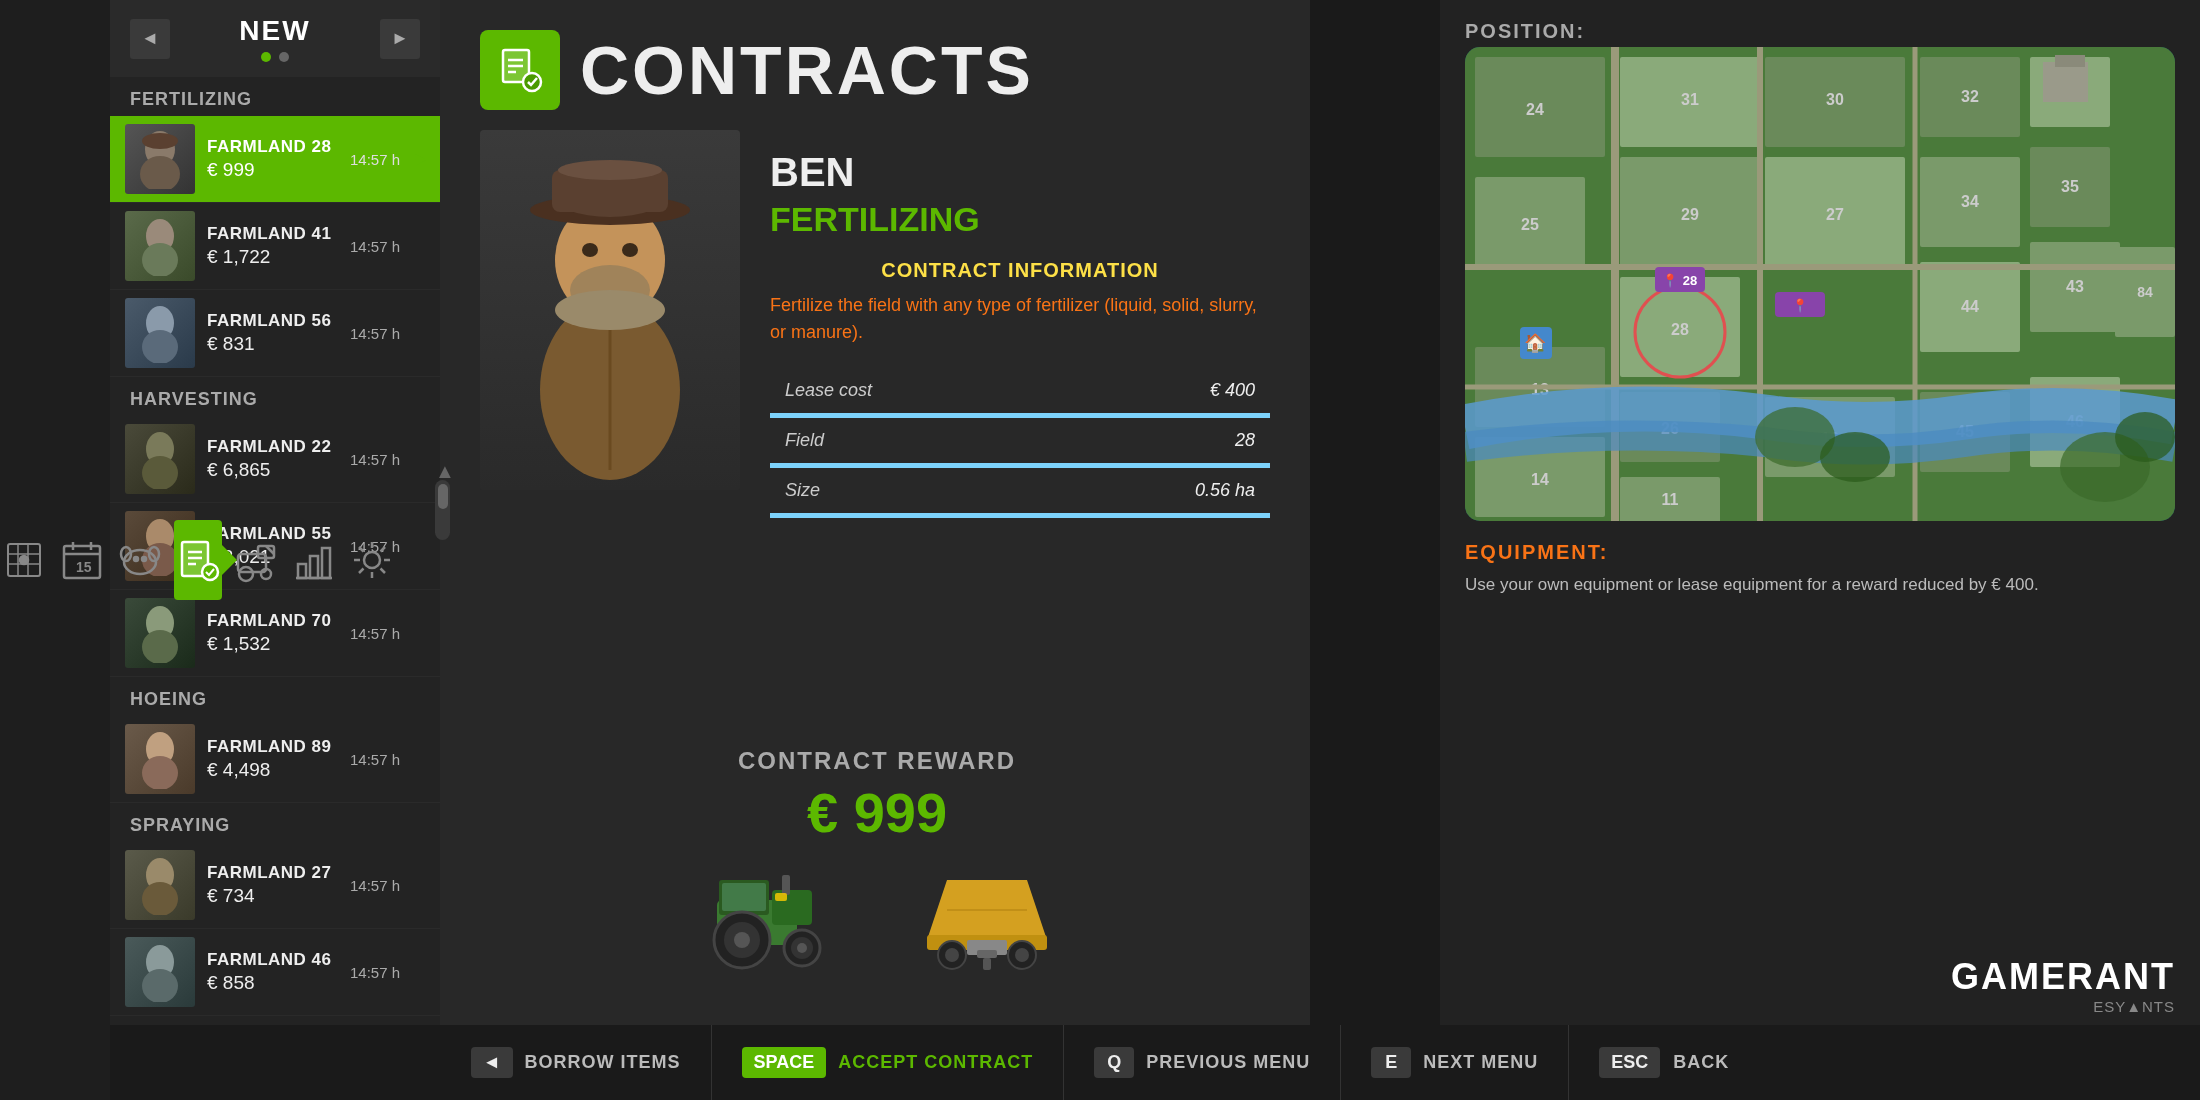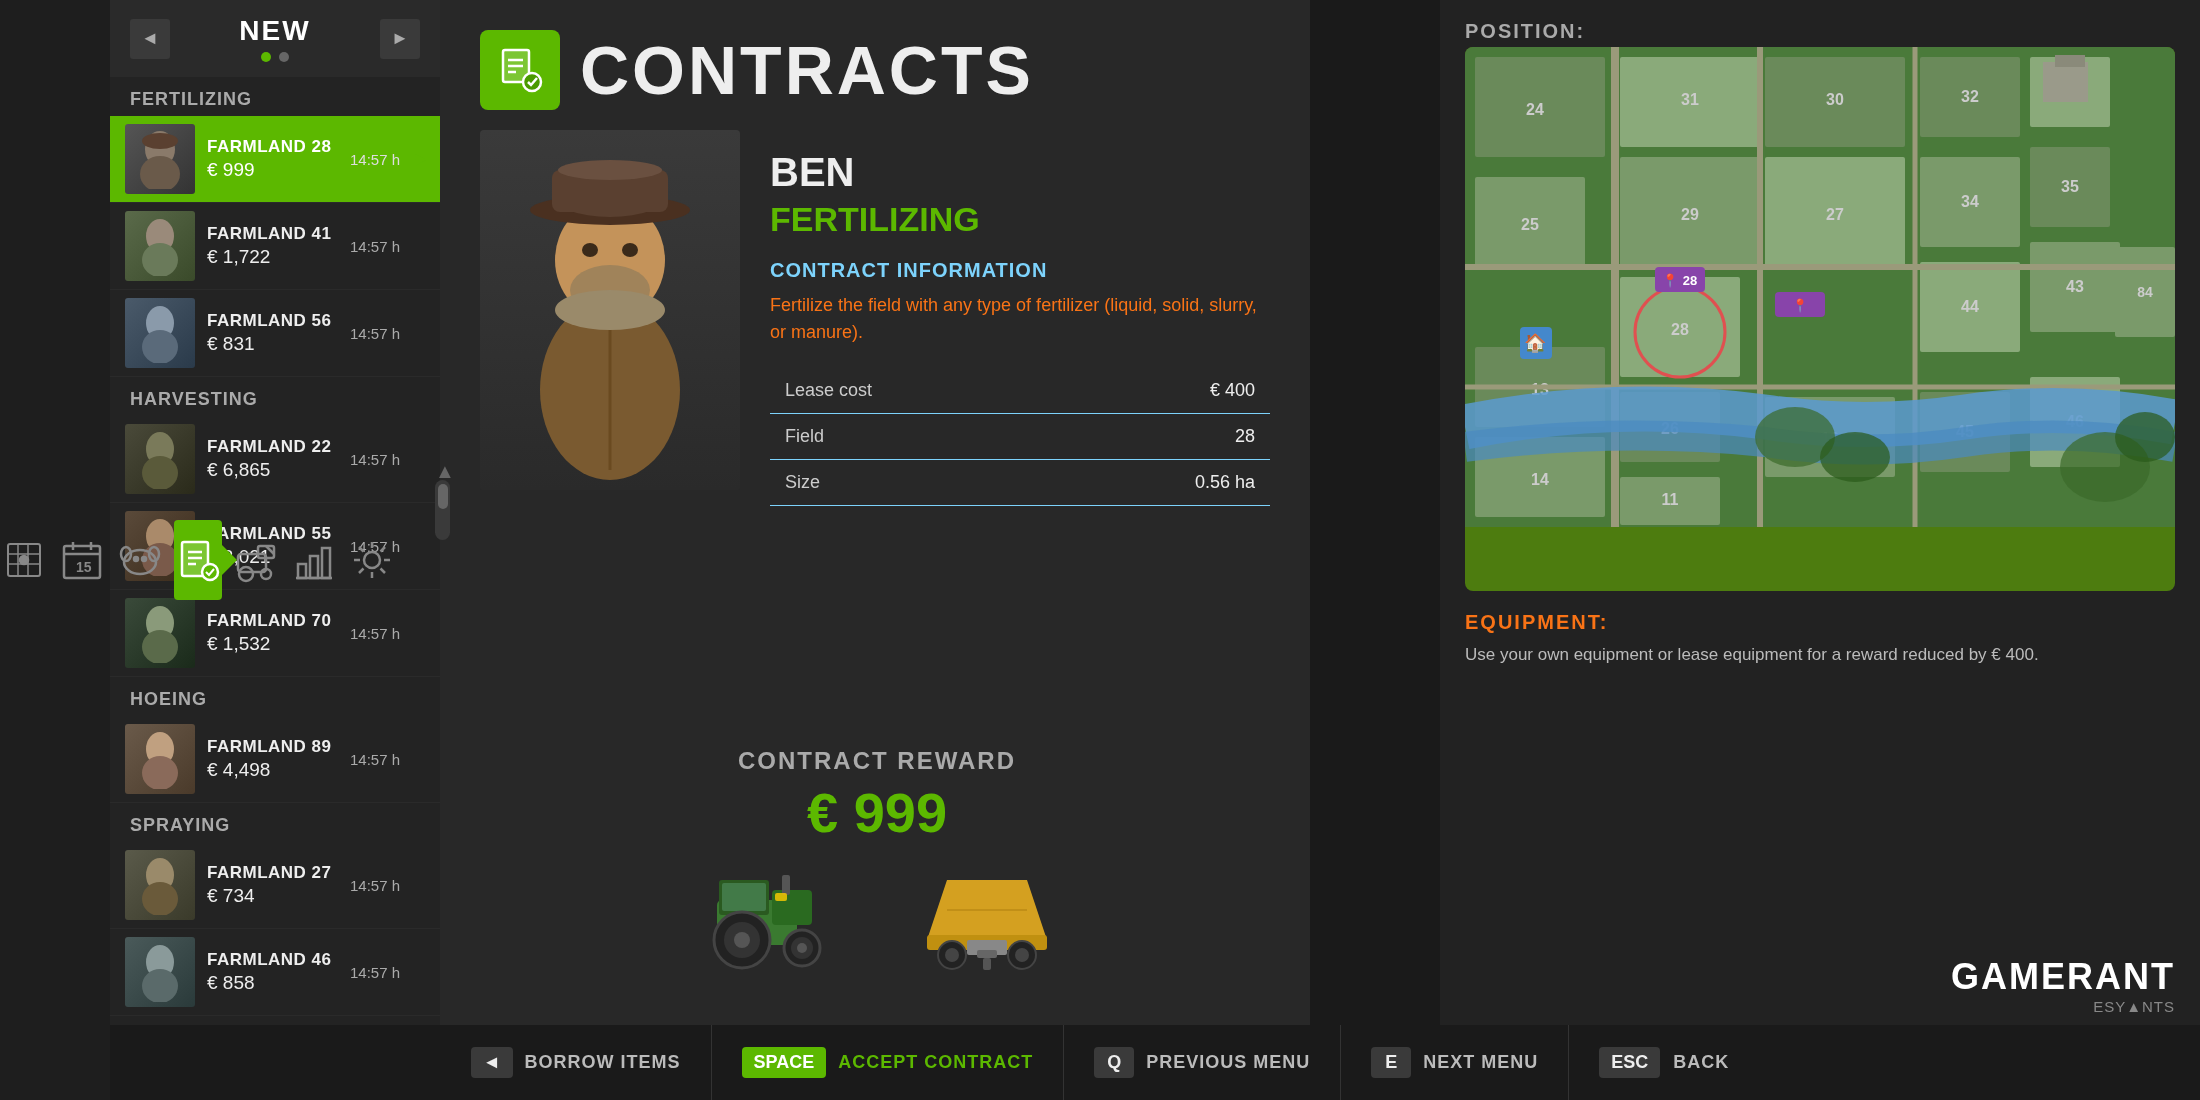--- a/index.html
+++ b/index.html
@@ -233,40 +233,42 @@
       color: #5cb800;
       font-weight: bold;
       margin-top: 5px;
     }
 
     .contract-info-section {
       margin-top: 10px;
     }
     .info-label {
       font-size: 20px;
-      color: #7dd3fc;
+      color: #fde047;
       font-weight: bold;
       letter-spacing: 1px;
       margin-bottom: 10px;
       text-transform: uppercase;
+      text-align: center;
     }
     .info-text {
       font-size: 18px;
       color: #f97316;
       line-height: 1.5;
       margin-bottom: 20px;
     }
 
     .info-table {
       width: 100%;
       border-collapse: collapse;
       margin-bottom: 20px;
     }
     .info-table tr {
-      border-bottom: 1px solid #7dd3fc;
+      border-bottom: 5px solid #7dd3fc;
+      font-style: italic;
     }
     .info-table td {
       padding: 12px 15px;
       font-size: 18px;
       color: #ccc;
     }
     .info-table td:last-child {
       text-align: right;
       color: #eee;
     }
@@ -305,23 +307,23 @@
     .map-section-label {
       font-size: 20px;
       color: #aaa;
       font-weight: bold;
       letter-spacing: 2px;
       text-transform: uppercase;
       margin-bottom: 4px;
     }
     .map-container {
       width: 710px;
-      height: 544px;
-      background: #4d7c0f;
-      border-radius: 8px;
+      height: 474px;
+      background: #0c4a6e;
+      border-radius: 15px;
       overflow: hidden;
       position: relative;
       margin-bottom: 20px;
     }
 
     .equipment-label {
       font-size: 20px;
       color: #f97316;
       font-weight: bold;
       letter-spacing: 2px;

